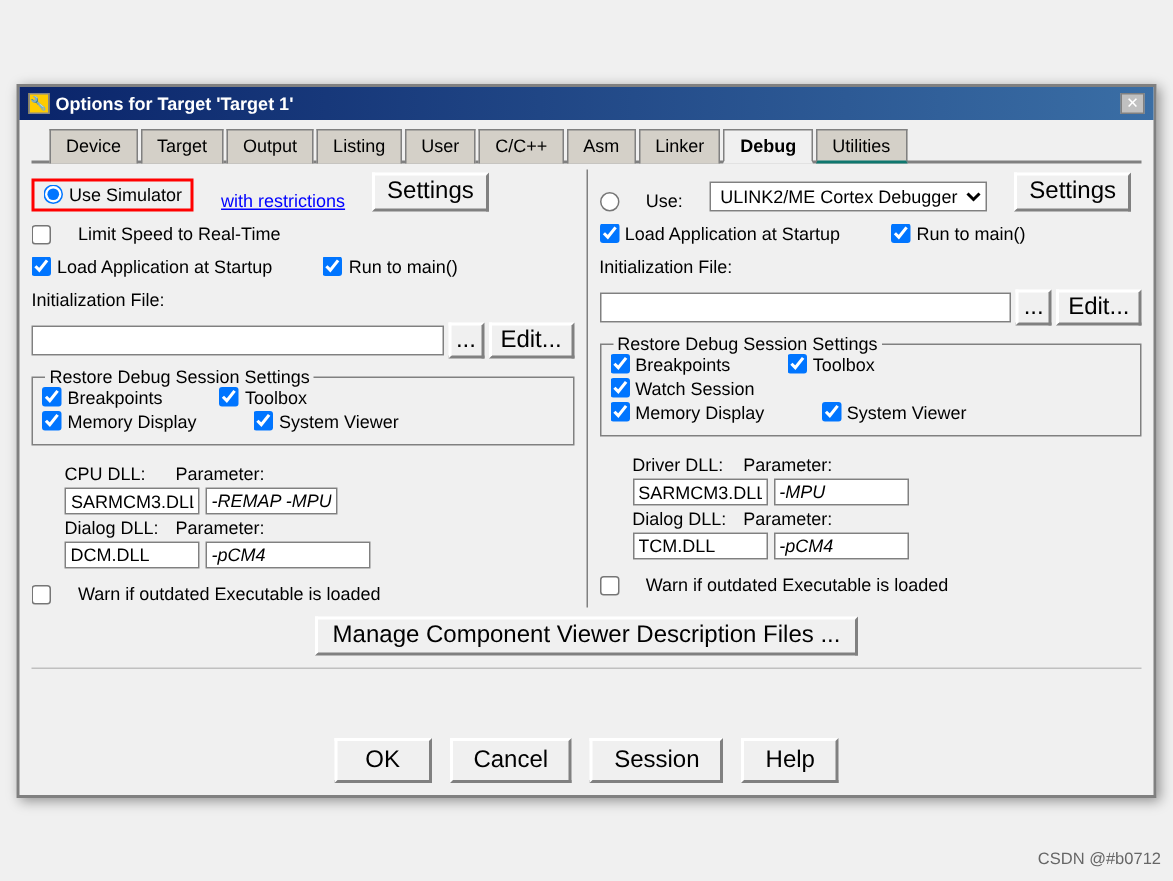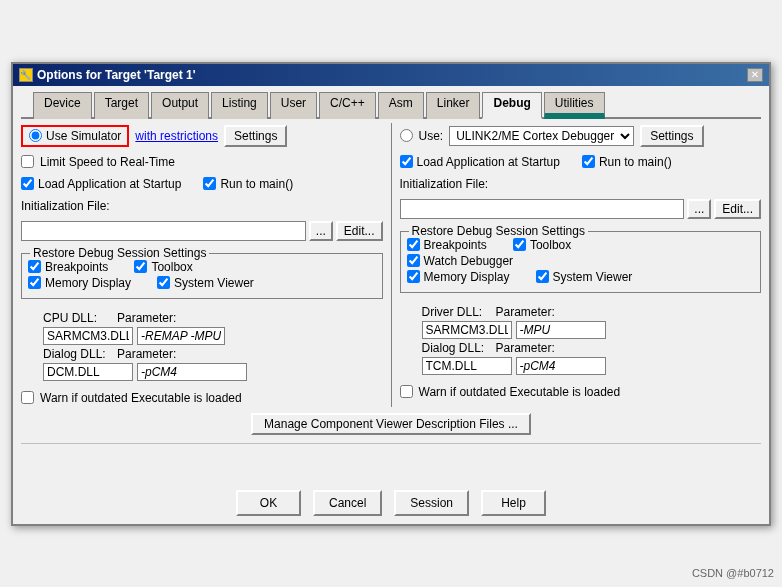--- a/index.html
+++ b/index.html
@@ -76,53 +76,53 @@
       position: relative;
       top: 2px;
       font-size: 12px;
     }
     .tab.active {
       background: #f0f0f0;
       border-bottom: 2px solid #f0f0f0;
       font-weight: bold;
       z-index: 1;
     }
-    .tab:last-child { border-bottom: 6px solid #0f766e; }
+    .tab:last-child { border-bottom: 2px solid #0f766e; }
     
     .content-area {
       display: flex;
       gap: 6px;
     }
     .left-panel, .right-panel {
       flex: 1;
       display: flex;
       flex-direction: column;
       gap: 4px;
     }
     .divider-v {
       width: 1px;
       background: #808080;
       margin: 0 2px;
     }
     
-    .row { display: flex; align-items: center; gap: 6px; margin: 2px 0; }
+    .row { display: flex; align-items: flex-end; gap: 18px; margin: 2px 0; }
     .row label { display: flex; align-items: center; gap: 4px; }
     
     input[type="radio"], input[type="checkbox"] {
       width: 13px; height: 13px;
       margin: 0;
       cursor: pointer;
     }
     
     .btn {
       background: #f0f0f0;
       border: 2px solid;
       border-color: #ffffff #808080 #808080 #ffffff;
       padding: 2px 10px;
-      font-size: 12px;
+      font-size: 16px;
       cursor: pointer;
       min-width: 60px;
       text-align: center;
       font-family: inherit;
     }
     .btn-settings { min-width: 55px; padding: 2px 8px; }
     
     .use-simulator-box {
       border: 2px solid #ff0000;
       padding: 2px 6px;
@@ -362,21 +362,21 @@
               <span>Breakpoints</span>
             </label>
             <label style="margin-left:20px">
               <input type="checkbox" checked="" style="">
               <span>Toolbox</span>
             </label>
           </div>
           <div class="row">
             <label>
               <input type="checkbox" checked="" style="">
-              <span>Watch Debugger</span>
+              <span>Watch Session</span>
             </label>
           </div>
           <div class="row">
             <label>
               <input type="checkbox" checked="" style="">
               <span>Memory Display</span>
             </label>
             <label style="margin-left:20px">
               <input type="checkbox" checked="" style="">
               <span>System Viewer</span>

